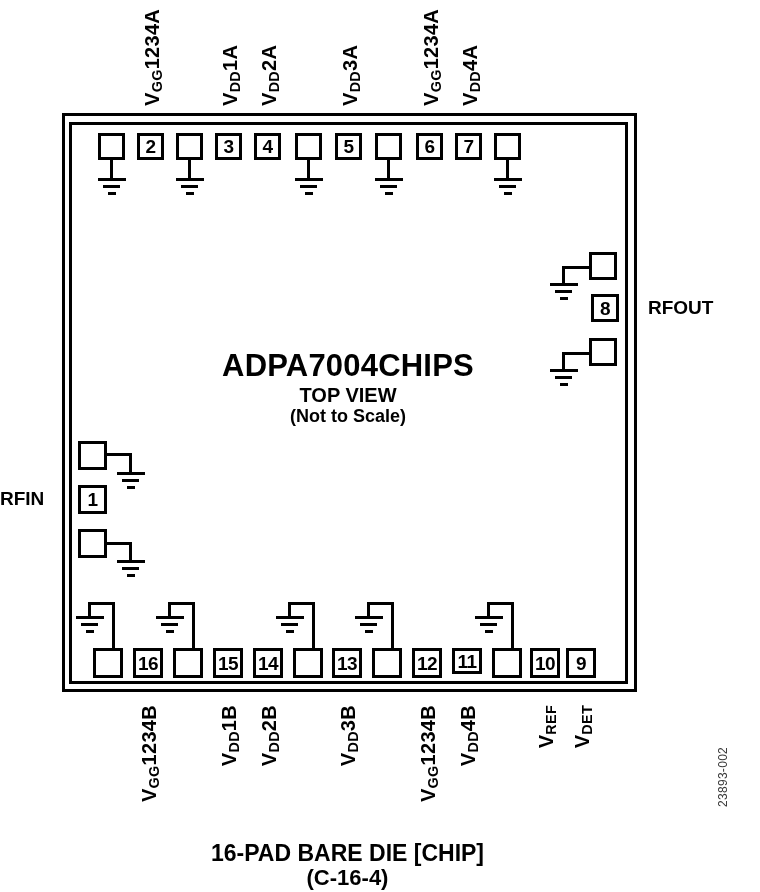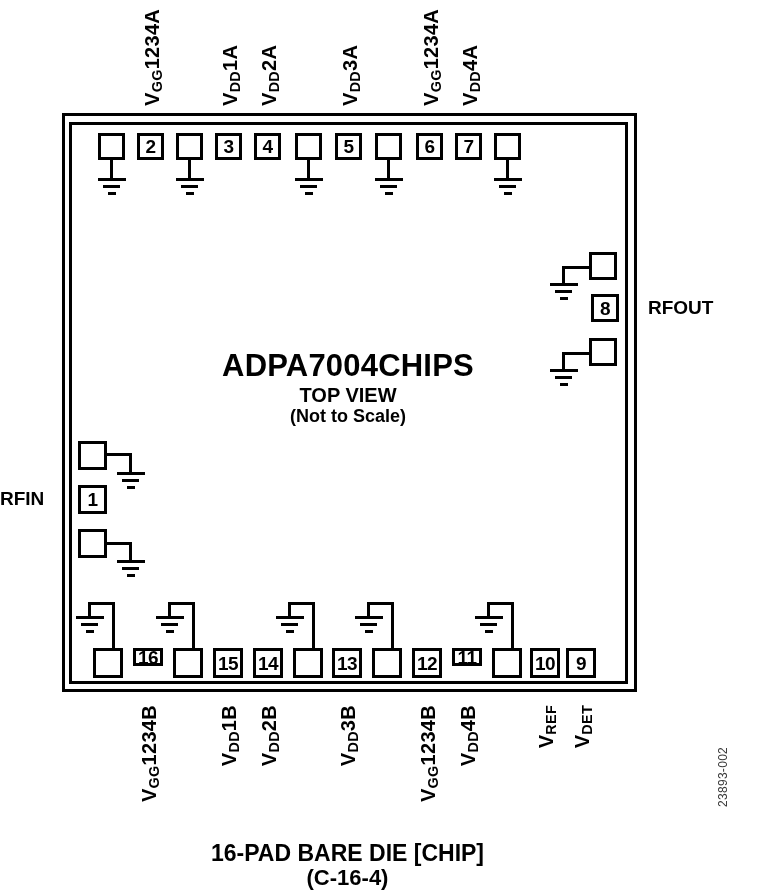--- a/index.html
+++ b/index.html
@@ -194,26 +194,26 @@
   <div class="pad" style="left:492px;top:648px;width:30px;height:30px"></div>
   <div class="w" style="left:511px;top:602px;width:3px;height:46px"></div>
   <div class="w" style="left:487px;top:602px;width:27px;height:3px"></div>
   <div class="w" style="left:487px;top:602px;width:3px;height:14px"></div>
   <div class="gnd" style="left:474.5px;top:616px">
       <i></i>
       <i></i>
       <i></i>
     </div>
 
-  <div class="pad" style="left:133px;top:648px;width:30px;height:18px">16</div>
+  <div class="pad" style="left:133px;top:648px;width:30px;height:30px">16</div>
   <div class="pad" style="left:213px;top:648px;width:30px;height:30px">15</div>
   <div class="pad" style="left:253px;top:648px;width:30px;height:30px">14</div>
   <div class="pad" style="left:332px;top:648px;width:30px;height:30px">13</div>
   <div class="pad" style="left:412px;top:648px;width:30px;height:30px">12</div>
-  <div class="pad" style="left:452px;top:648px;width:30px;height:18px">11</div>
+  <div class="pad" style="left:452px;top:648px;width:30px;height:26px">11</div>
   <div class="pad" style="left:530px;top:648px;width:30px;height:30px">10</div>
   <div class="pad" style="left:566px;top:648px;width:30px;height:30px">9</div>
 
   <div class="vlabel down" style="left:138px;top:705px"><span>V</span><sub>GG</sub><span>1234B</span></div>
   <div class="vlabel down" style="left:218px;top:705px"><span>V</span><sub>DD</sub><span>1B</span></div>
   <div class="vlabel down" style="left:258px;top:705px"><span>V</span><sub>DD</sub><span>2B</span></div>
   <div class="vlabel down" style="left:337px;top:705px"><span>V</span><sub>DD</sub><span>3B</span></div>
   <div class="vlabel down" style="left:417px;top:705px"><span>V</span><sub>GG</sub><span>1234B</span></div>
   <div class="vlabel down" style="left:457px;top:705px"><span>V</span><sub>DD</sub><span>4B</span></div>
   <div class="vlabel down" style="left:535px;top:705px"><span>V</span><sub>REF</sub><span></span></div>

